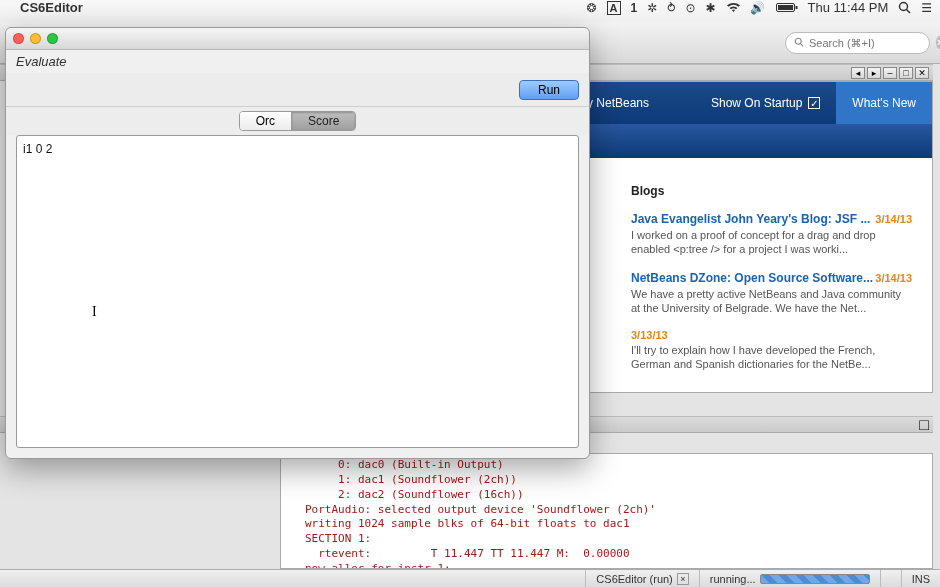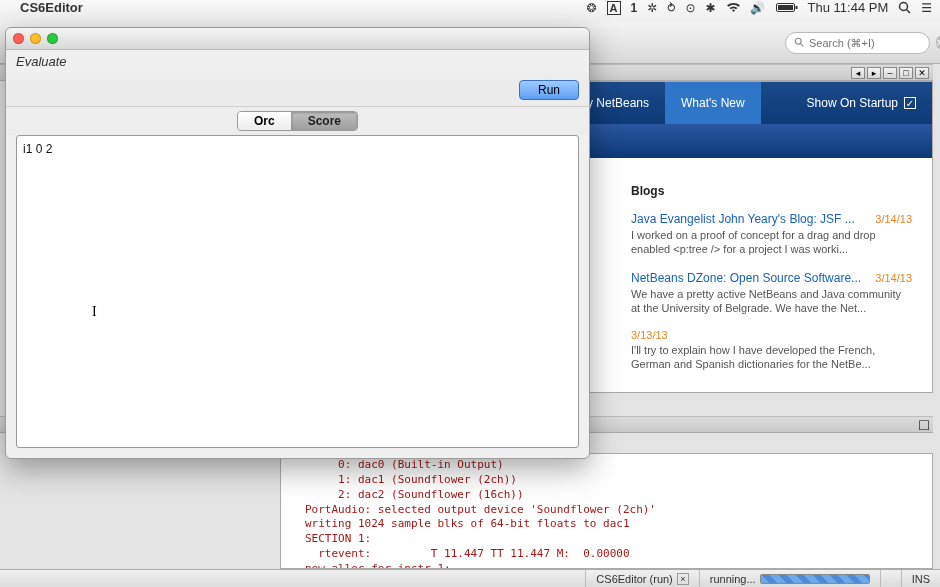--- a/index.html
+++ b/index.html
@@ -19,21 +19,21 @@
     .modal-titlebar { height: 22px; background: linear-gradient(#f5f5f5,#d8d8d8); border-bottom: 1px solid #b8b8b8; border-radius: 6px 6px 0 0; display: flex; align-items: center; padding: 0 7px; }
     .traffic { display: flex; gap: 6px; }
     .traffic span { width: 11px; height: 11px; border-radius: 50%; border: 1px solid rgba(0,0,0,0.2); }
     .t-red { background: #ff5f57; } .t-yel { background: #febc2e; } .t-grn { background: #28c840; }
     .modal-title { font-size: 13px; color: #333; margin-left: 2px; font-style: italic; }
     .modal-toolbar { height: 34px; display: flex; align-items: center; justify-content: flex-end; padding: 0 10px; background: #ececec; border-bottom: 1px solid #cfcfcf; }
     .btn { font-size: 12px; padding: 2px 14px; border: 1px solid #8a8a8a; border-radius: 4px; background: linear-gradient(#fff,#e2e2e2); cursor: pointer; }
     .btn-primary { background: linear-gradient(#9fcaff,#5e9ff2); border-color: #3c72bd; color: #000; padding: 2px 18px; }
     .tab-row { display: flex; justify-content: center; padding: 4px 0; background: #ededed; }
     .seg { display: inline-flex; border: 1px solid #9a9a9a; border-radius: 4px; overflow: hidden; }
-    .seg button { font-size: 12px; padding: 2px 16px; border: none; background: linear-gradient(#fff,#ececec); cursor: pointer; font-weight: bold; }
+    .seg button { font-size: 12px; padding: 2px 16px; border: none; background: linear-gradient(#fff,#ececec); cursor: pointer; }
     .seg button + button { border-left: 1px solid #9a9a9a; }
     .seg button.active { background: linear-gradient(#bfbfbf,#9f9f9f); color: #222; box-shadow: inset 0 1px 2px rgba(0,0,0,0.25); }
     .editor-wrap { flex: 1; padding: 0 10px 10px; }
     .editor { width: 100%; height: 100%; background: #fff; border: 1px solid #9a9a9a; border-radius: 3px; font-family: Menlo, Monaco, monospace; font-size: 12px; padding: 6px; color: #111; position: relative; }
     .cursor-mark { position: absolute; top: 168px; left: 75px; font-family: serif; font-size: 14px; color: #000; }
 
     
     .app-bg { position: absolute; top: 22px; left: 0; right: 0; bottom: 18px; background: #e4e4e4; }
     .app-toolbar { height: 42px; background: linear-gradient(#f3f3f3,#d9d9d9); border-bottom: 1px solid #b0b0b0; display: flex; align-items: center; justify-content: flex-end; padding: 0 10px; }
     .search { display: flex; align-items: center; width: 145px; height: 22px; border: 1px solid #bbb; border-radius: 12px; background: #fff; padding: 7px 8px; font-size: 11px; color: #888; }
@@ -47,21 +47,21 @@
     .startpage { position: absolute; top: 59px; left: 570px; right: 7px; bottom: 176px; background: #fff; border: 1px solid #aaa; overflow: hidden; }
     .sp-tabs { height: 42px; background: linear-gradient(#1b4a8a,#0d3a77); display: flex; align-items: stretch; color: #fff; font-size: 12px; }
     .sp-tab { flex: 0 0 auto; display: flex; align-items: center; justify-content: center; padding: 12px 16px; cursor: pointer; }
     .sp-tab.active { background: #2f76c8; }
     .sp-tab.last { margin-left: auto; gap: 6px; }
     .chk { width: 12px; height: 12px; border: 1px solid #fff; display: inline-flex; align-items: center; justify-content: center; font-size: 10px; }
     .sp-bar { height: 34px; background: linear-gradient(#2957a0,#0d3a77); }
     .sp-body { padding: 26px 20px 10px 60px; background: #fff; }
     .sp-body h2 { font-size: 12px; font-weight: bold; color: #222; margin-bottom: 14px; }
     .blog-item { margin-bottom: 14px; }
-    .blog-item .row1 { display: flex; justify-content: space-between; align-items: baseline; gap: 0; }
+    .blog-item .row1 { display: flex; justify-content: space-between; align-items: baseline; gap: 0; font-weight: bold; }
     .blog-item a { color: #1a62b5; font-size: 12px; text-decoration: none; }
     .blog-item .date { color: #e0851f; font-size: 11px; white-space: nowrap; }
     .blog-item p { color: #555; font-size: 11px; line-height: 1.3; margin-top: 2px; }
 
     
     .output-head { position: absolute; top: 394px; left: 0; right: 7px; height: 17px; background: linear-gradient(#dcdcdc,#cacaca); border-top: 1px solid #bbb; border-bottom: 1px solid #aaa; display: flex; justify-content: flex-end; align-items: center; padding-right: 4px; }
     .output { position: absolute; top: 431px; left: 280px; right: 7px; bottom: 0; background: #fff; border: 1px solid #aaa; padding: 4px 6px 4px 24px; font-family: Menlo, Monaco, monospace; font-size: 11px; color: #a31818; line-height: 1.35; overflow: hidden; white-space: pre; }
     .output-gutter { position: absolute; top: 432px; left: 281px; bottom: 1px; width: 20px; background: #f4f4f4; border-right: 1px solid #ddd; display: flex; flex-direction: column; align-items: center; padding-top: 3px; gap: 2px; }
     .gutter-icon { width: 13px; height: 13px; border-radius: 2px; display: flex; align-items: center; justify-content: center; font-size: 9px; cursor: pointer; }
     .gutter-icon.stop { background: #d34; color: #fff; }
@@ -132,25 +132,25 @@
     <span class="winbtn">◂</span>
     <span class="winbtn">▸</span>
     <span class="winbtn">–</span>
     <span class="winbtn">□</span>
     <span class="winbtn">✕</span>
   </div>
 
   <div class="startpage">
     <div class="sp-tabs">
       <div class="sp-tab">y NetBeans</div>
-      <div class="sp-tab active">What's New</div>
       <div class="sp-tab last">
         <span>Show On Startup</span>
         <span class="chk">✓</span>
       </div>
+      <div class="sp-tab active">What's New</div>
     </div>
     <div class="sp-bar"></div>
     <div class="sp-body">
       <h2>Blogs</h2>
       <div class="blog-item">
         <div class="row1">
             <a href="#">Java Evangelist John Yeary's Blog: JSF ...</a>
             <span class="date">3/14/13</span>
           </div>
         <p>I worked on a proof of concept for a drag and drop enabled &lt;p:tree /&gt; for a project I was worki...</p>

